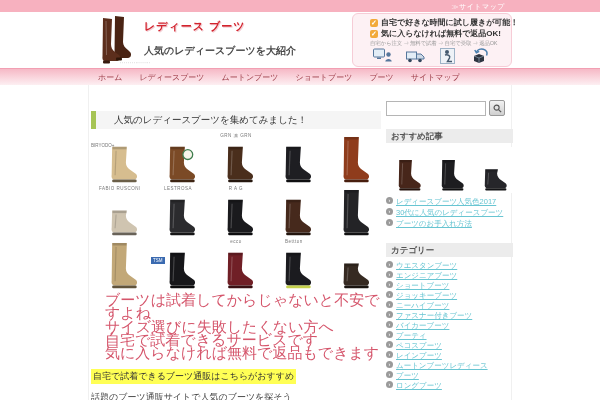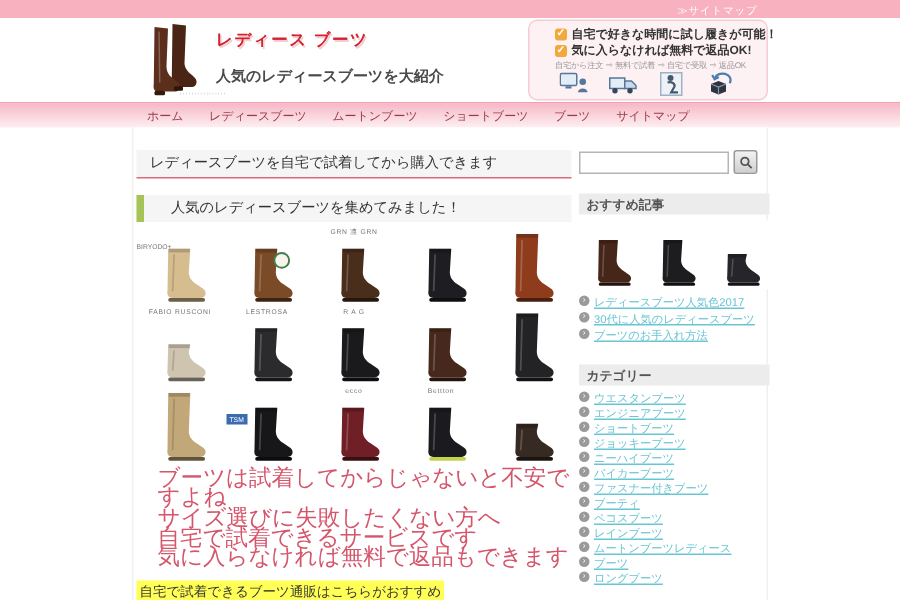--- a/index.html
+++ b/index.html
@@ -147,21 +147,20 @@
       <a class="nav-item" href="#">ムートンブーツ</a>
       <a class="nav-item" href="#">ショートブーツ</a>
       <a class="nav-item" href="#">ブーツ</a>
       <a class="nav-item" href="#">サイトマップ</a>
     </div>
   </div>
 
   <div id="content">
 
     <div id="main">
-      <div id="page-title-bar">レディースブーツを自宅で試着してから購入できます</div>
       <div id="article-head">人気のレディースブーツを集めてみました！</div>
 
       <div id="collage">
           <div class="cell">
             <div class="lab-left">BIRYODO+</div>
             <svg width="46" height="51" viewBox="0 0 44 52">
               <path d="M14 13 L29 13 L28 29 C28 32.5 30 35 33 37 L38 40.5 C40.5 42.5 39.5 46.5 36 46.5 L17 46.5 C14 46.5 13 44.5 13.5 41.5 Z" fill="#d6bd8f"></path>
               <rect x="14.3" y="13" width="14.4" height="2.6" fill="rgba(0,0,0,.18)"></rect>
               <path d="M18 17 L17 42" stroke="rgba(0,0,0,.15)" stroke-width="1.2" fill="none"></path>
               <rect x="14" y="46.5" width="25" height="2.6" rx="1.2" fill="rgb(107,95,72)"></rect>
@@ -373,25 +372,25 @@
           <div class="lrow cat">
             <span class="bullet">›</span>
             <a class="sb-link" href="#">ジョッキーブーツ</a>
           </div>
           <div class="lrow cat">
             <span class="bullet">›</span>
             <a class="sb-link" href="#">ニーハイブーツ</a>
           </div>
           <div class="lrow cat">
             <span class="bullet">›</span>
+            <a class="sb-link" href="#">ファスナー付きブーツ</a>
+          </div>
+          <div class="lrow cat">
+            <span class="bullet">›</span>
             <a class="sb-link" href="#">バイカーブーツ</a>
-          </div>
-          <div class="lrow cat">
-            <span class="bullet">›</span>
-            <a class="sb-link" href="#">ファスナー付きブーツ</a>
           </div>
           <div class="lrow cat">
             <span class="bullet">›</span>
             <a class="sb-link" href="#">ブーティ</a>
           </div>
           <div class="lrow cat">
             <span class="bullet">›</span>
             <a class="sb-link" href="#">ペコスブーツ</a>
           </div>
           <div class="lrow cat">

